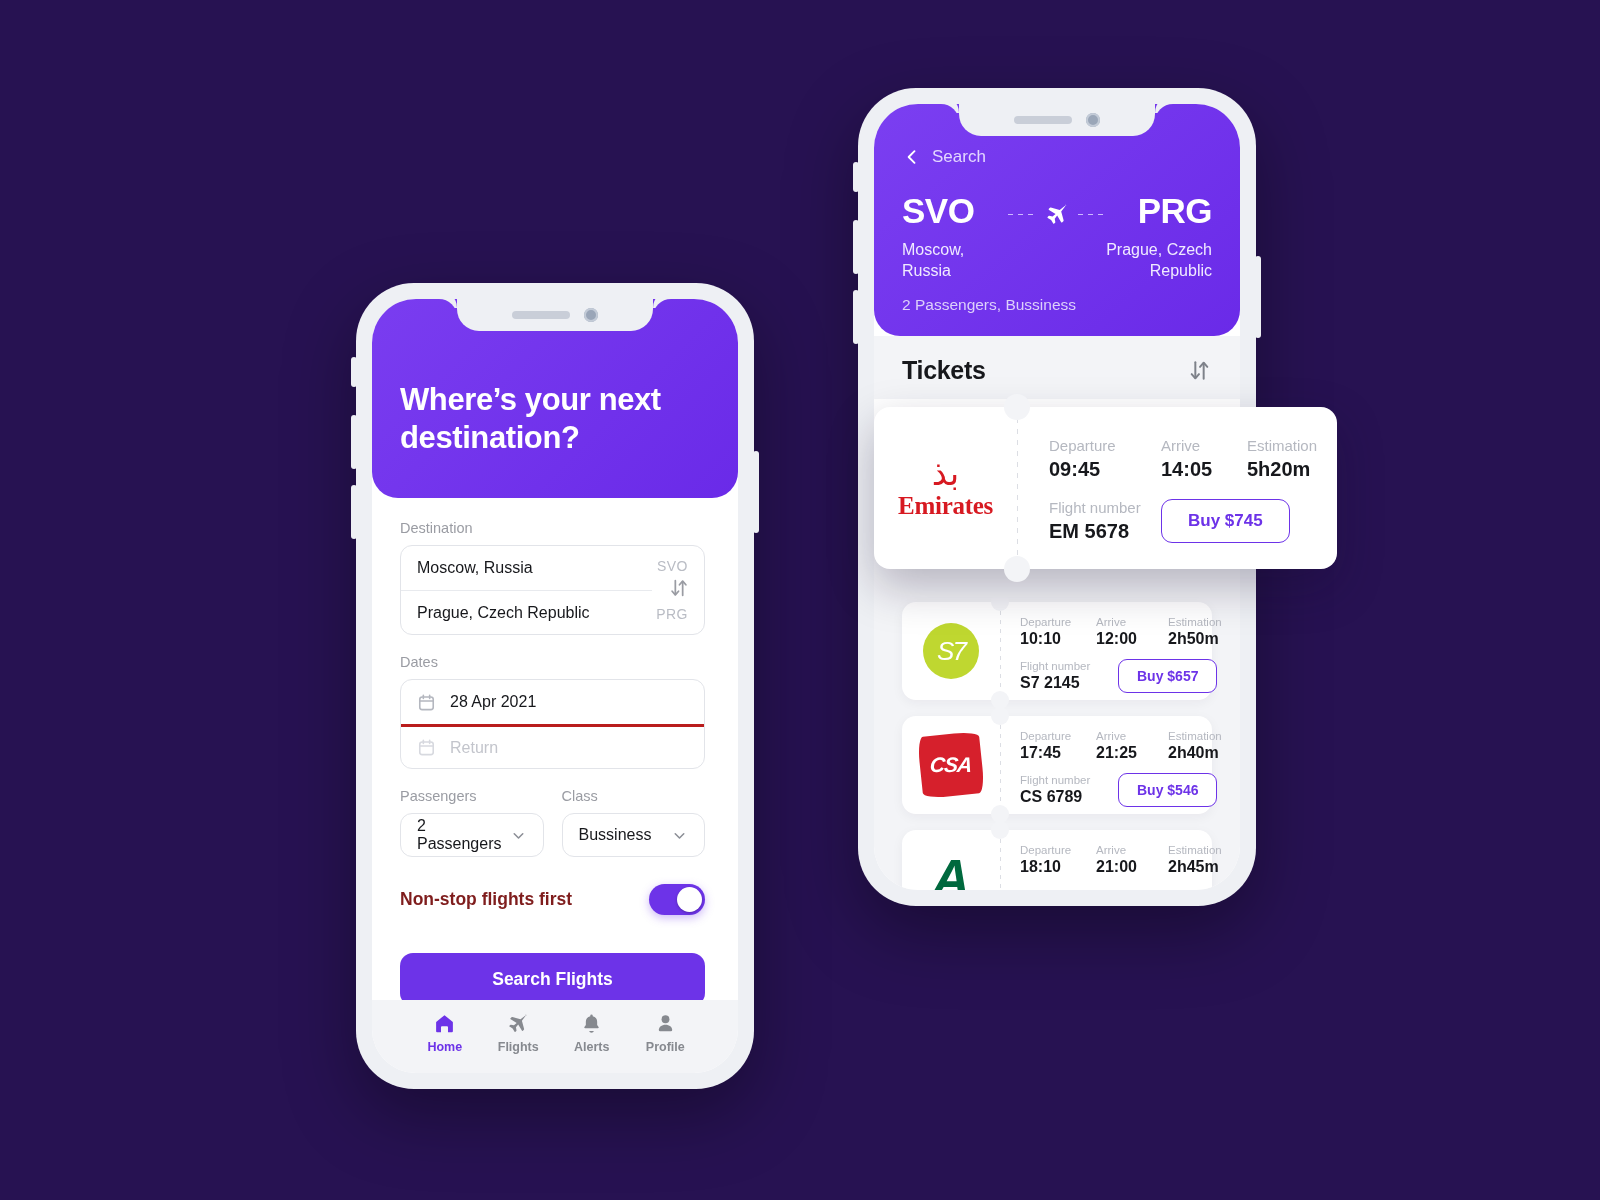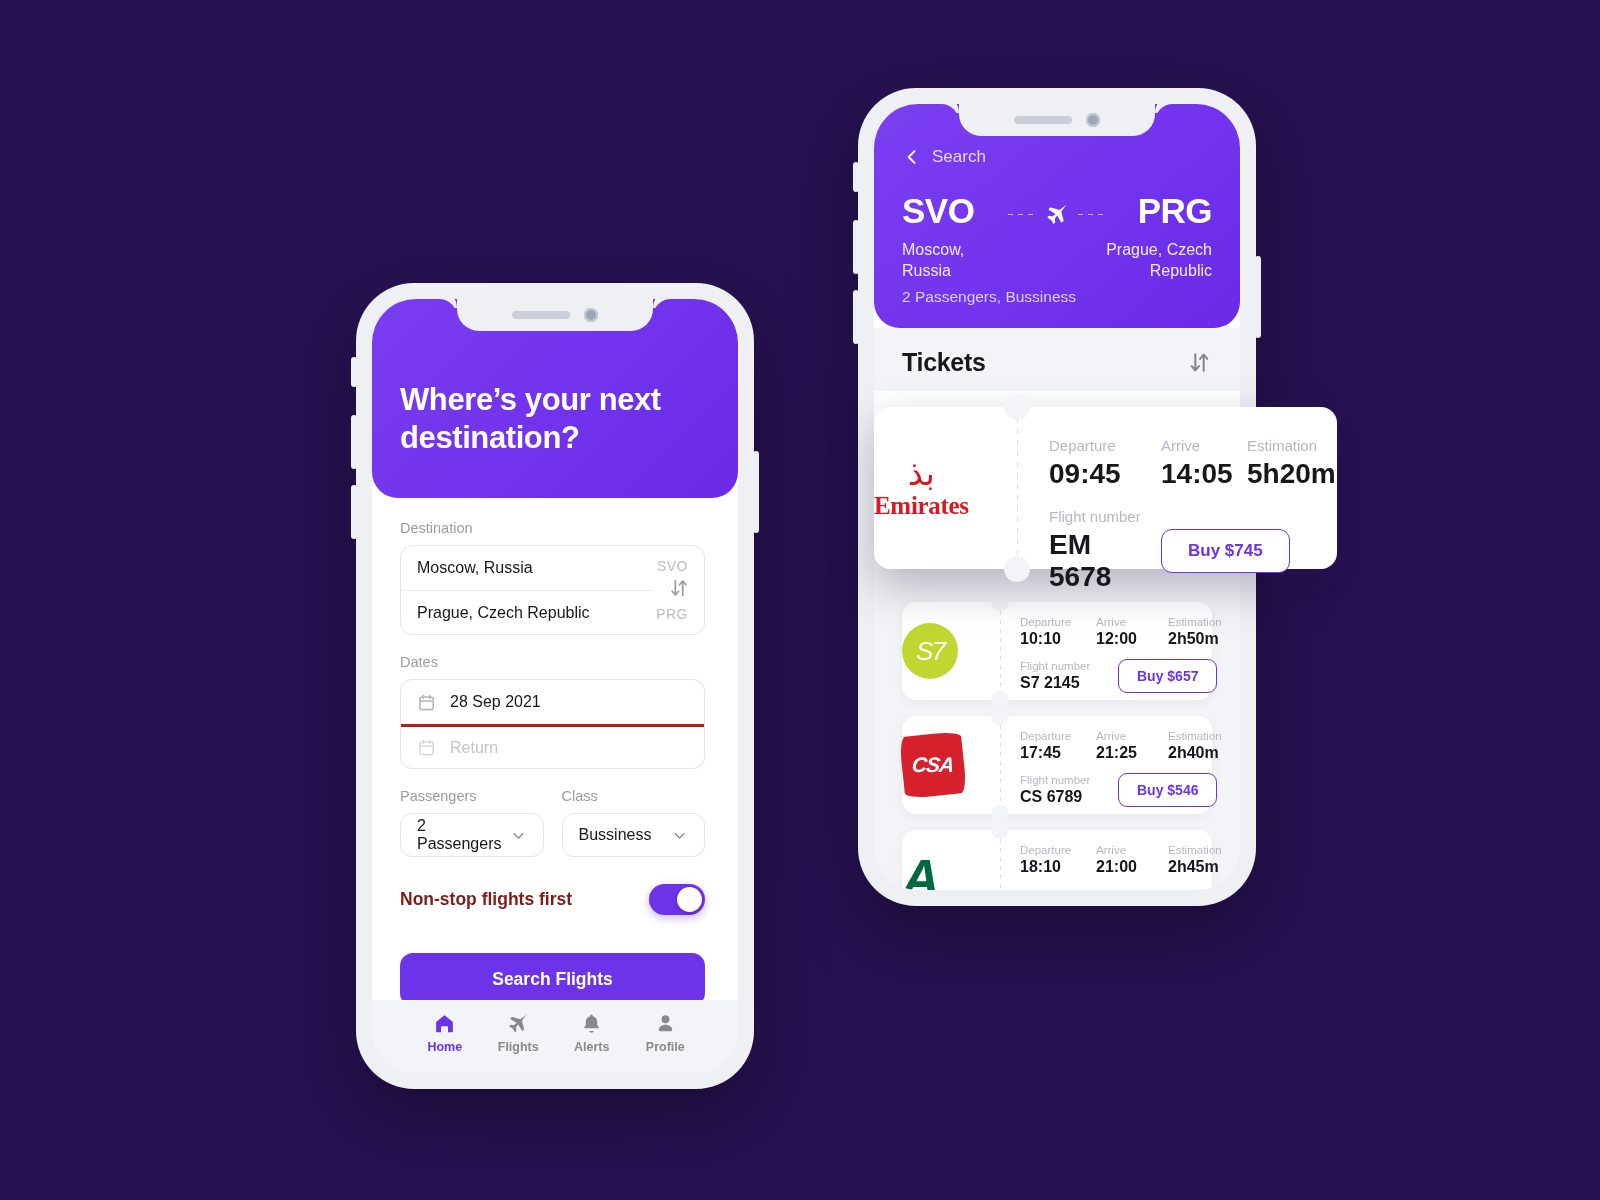--- a/index.html
+++ b/index.html
@@ -204,21 +204,21 @@
     padding-top: 9px;
   }
   .dash {
     flex: 1; height: 1px;
     background-image: linear-gradient(to right, #cdb7ff 0 5px, transparent 5px 10px);
     background-size: 10px 1px;
     background-repeat: repeat-x;
   }
   .plane-ico { color: #fff; display: flex; }
   .pax-line {
-    color: #ddd0fb; font-size: 15.5px; margin-top: 6px;
+    color: #ddd0fb; font-size: 15.5px; margin-top: 14px;
   }
 
   .tickets-bar {
     display: flex; align-items: center; justify-content: space-between;
     padding: 20px 28px 14px 28px;
     background: #f3f4f7;
   }
   .tickets-title { font-size: 25px; font-weight: bold; color: #17181c; letter-spacing: -0.3px; }
   .sort-ico { color: #7e828a; display: flex; }
 
@@ -232,21 +232,21 @@
     background: #fff;
     border-radius: 14px;
     height: 98px;
     display: flex;
     margin-bottom: 16px;
     position: relative;
     box-shadow: 0 3px 12px rgba(30,20,60,0.05);
   }
   .logo-cell {
     width: 98px;
-    display: flex; align-items: center; 
+    display: flex; align-items: center; justify-content: center;
     flex-shrink: 0;
   }
   .perf {
     position: absolute;
     top: 0; bottom: 0; left: 98px;
     width: 1px;
     background-image: linear-gradient(to bottom, #dcdee4 0 4px, transparent 4px 9px);
     background-size: 1px 9px;
   }
   .notch-dot {
@@ -291,21 +291,21 @@
   }
   #featured-ticket .logo-cell { width: 143px; }
   #featured-ticket .perf { left: 143px;
     background-image: linear-gradient(to bottom, #dcdee4 0 5px, transparent 5px 11px);
     background-size: 1px 11px; }
   #featured-ticket .notch-dot { left: 143px; width: 26px; height: 26px; background: #f3f4f7; }
   #featured-ticket .notch-dot.top { top: -13px; }
   #featured-ticket .notch-dot.bot { bottom: -13px; }
   #featured-ticket .info-cell { padding: 30px 0 0 32px; }
   #featured-ticket .mini { font-size: 15px; margin-bottom: 4px; }
-  #featured-ticket .val { font-size: 28px; }
+  #featured-ticket .val { font-size: 20px; }
   #featured-ticket .cel-dep { width: 112px; }
   #featured-ticket .cel-arr { width: 86px; }
   #featured-ticket .row-bot { margin-top: 18px; }
   #featured-ticket .fl-cell { width: 112px; }
   #featured-ticket .buy-btn { font-size: 17px; padding: 11px 26px; border-radius: 11px; }
 
   
   .emirates-logo { text-align: center; }
   .em-mark { font-size: 34px; color: #d71921; line-height: 1; font-family: "DejaVu Sans", sans-serif; }
   .em-word {
@@ -386,21 +386,21 @@
         <div class="box dates-box">
           <div class="date-row">
             <span class="cal-icon">
               <svg width="19" height="19" viewBox="0 0 24 24" fill="none" stroke="currentColor" stroke-width="2" stroke-linecap="round">
                 <rect x="3.5" y="5" width="17" height="16" rx="3"></rect>
                   <path d="M3.5 10h17"></path>
                   <path d="M8 3v4"></path>
                   <path d="M16 3v4"></path>
               </svg>
             </span>
-            <span class="date-text">28 Sep 2021</span>
+            <span class="date-text">28 Apr 2021</span>
           </div>
           <div class="date-row">
             <span class="cal-icon dim">
               <svg width="19" height="19" viewBox="0 0 24 24" fill="none" stroke="currentColor" stroke-width="2" stroke-linecap="round">
                 <rect x="3.5" y="5" width="17" height="16" rx="3"></rect>
                   <path d="M3.5 10h17"></path>
                   <path d="M8 3v4"></path>
                   <path d="M16 3v4"></path>
               </svg>
             </span>

